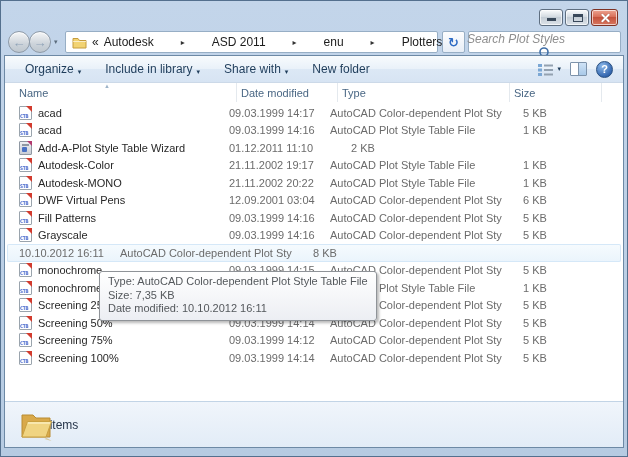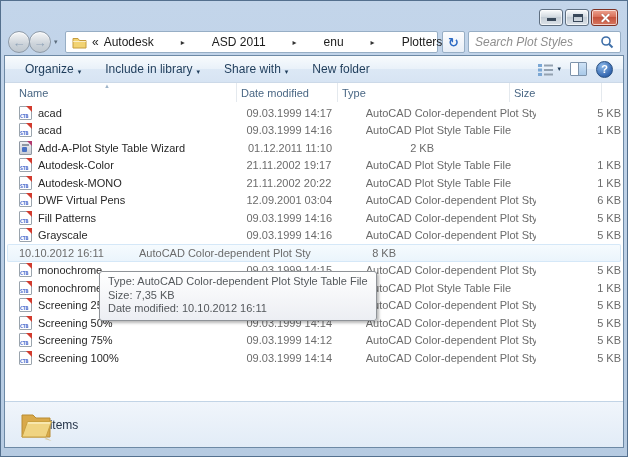--- a/index.html
+++ b/index.html
@@ -57,21 +57,21 @@
 
   .refresh-btn {
     position:absolute; left:441px; top:3px; width:23px; height:22px;
     background:linear-gradient(#fdfdfe,#e7eef7); border:1px solid #97aec5; border-radius:2px;
     display:flex; align-items:center; justify-content:center;
     color:#2e6bc4; font-size:13px; font-weight:bold;
   }
   .searchbox {
     position:absolute; left:467px; top:3px; width:153px; height:22px;
     background:#fff; border:1px solid #97aec5; border-radius:2px;
-    display:flex; align-items:center; padding:0 6px;
+    display:flex; align-items:center; padding:0 6px;flex-direction:column;
   }
   .searchbox input {
     border:none; outline:none; flex:1; font-size:12px; min-width:0;
     font-family:"Liberation Sans","DejaVu Sans",sans-serif; background:transparent; color:#333;
   }
   .searchbox input::placeholder { font-style:italic; color:#8e8e8e; }
 
   
   .client {
     position:absolute; left:3px; right:3px; top:54px; bottom:8px;
@@ -106,26 +106,26 @@
   .colheaders { flex:0 0 19px; display:flex; position:relative; padding-left:12px; font-size:11px; color:#4a6784; background:#fff; }
   .colhead { display:flex; align-items:center; padding-left:4px; border-right:1px solid #e4e9ee; height:100%; cursor:default; }
   .colhead.c0 { width:220px; padding-left:2px;text-align:center; }
   .colhead.c1 { width:101px;text-align:right; }
   .colhead.c2 { width:172px; }
   .colhead.c3 { width:92px; }
   .sort-arrow { position:absolute; left:99px; top:0px; font-size:6px; color:#9db3c8; }
 
   
   .filelist { flex:1 1 auto; position:relative; padding-top:2px; overflow:hidden; background:#fff; }
-  .row { display:flex; align-items:center; height:17.5px; padding-left:12px; font-size:11px; cursor:default; margin:0 2px 0 2px; border-radius:2px;gap:19px; }
+  .row { display:flex; align-items:center; height:17.5px; padding-left:12px; font-size:11px; cursor:default; margin:0 2px 0 2px; border-radius:2px; }
   .row.hover { background:linear-gradient(#f6fbfe,#eaf4fc); box-shadow:inset 0 0 0 1px #d5e8f8; }
   .cell-name { display:flex; align-items:center; gap:6px; width:210px; color:#282828; white-space:nowrap; overflow:hidden; }
   .cell-date { width:101px; color:#6b6b6b; white-space:nowrap; }
   .cell-type { width:172px; color:#6b6b6b; white-space:nowrap; overflow:hidden; }
-  .cell-size { width:66px; color:#6b6b6b; text-align:right; white-space:nowrap; }
+  .cell-size { width:66px; color:#6b6b6b; text-align:center; white-space:nowrap; }
 
   
   .fileicon { position:relative; width:13px; height:14px; flex:0 0 13px; background:#fff; border:1px solid #9aa4ad; border-radius:1px; }
   .fileicon .fold { position:absolute; top:-1px; right:-1px; width:0; height:0; border-left:6px solid transparent; border-top:6px solid #d23b2e; }
   .fileicon .tag { position:absolute; bottom:0; left:0; font-size:5px; font-weight:bold; color:#3a5dc8; line-height:5px; letter-spacing:-0.3px; font-family:"DejaVu Sans Mono",monospace; }
   .fileicon.icon-wizard { background:linear-gradient(#eef0f4,#c9cdd5); border-color:#8f98a3; }
   .fileicon.icon-wizard .fold { border-top-color:#b23a6e; border-left-width:5px; border-top-width:5px; }
   .fileicon.icon-wizard::after { content:""; position:absolute; left:2px; bottom:2px; width:5px; height:5px; background:#4a72c4; border-radius:1px; }
   .fileicon.icon-wizard::before { content:""; position:absolute; left:2px; top:2px; width:7px; height:2px; background:#8f98a3; }
 

